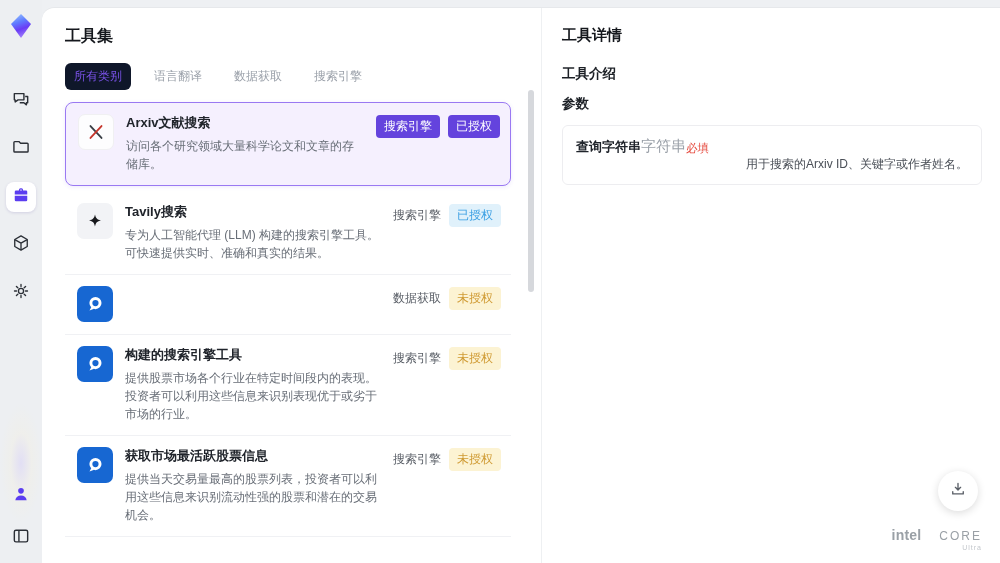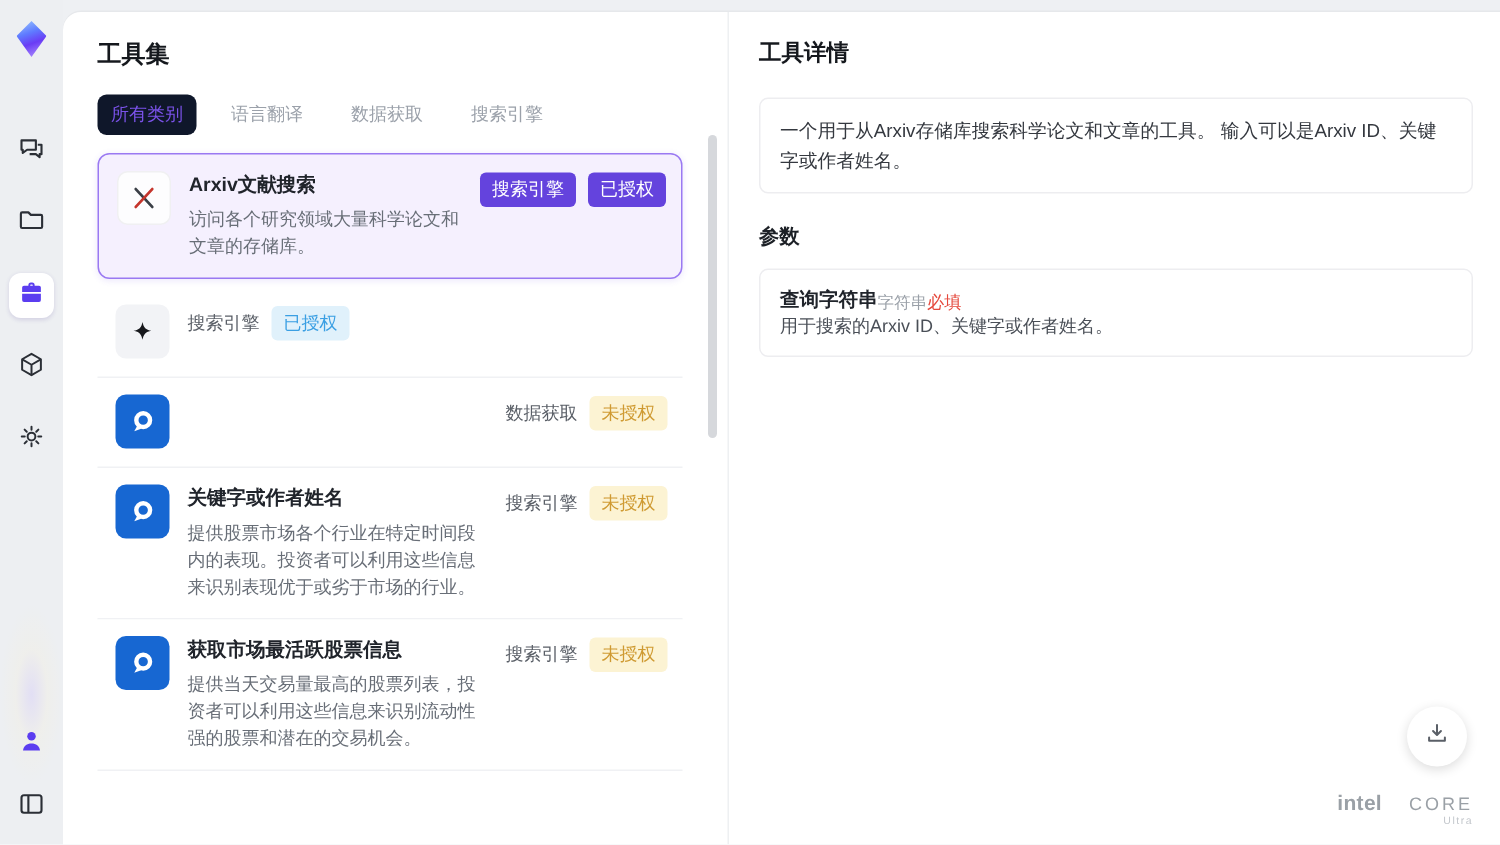--- a/index.html
+++ b/index.html
@@ -44,21 +44,21 @@
   
   .sheet {
     flex:1; margin-top:8px; background:#ffffff;
     border-radius:12px 0 0 0;
     display:flex; overflow:hidden;
     box-shadow: 0 -1px 0 rgba(0,0,0,.03);
   }
 
   
   .list-panel {
-    width:444px; flex:none; position:relative;
+    width:500px; flex:none; position:relative;
     padding:18px 16px 0 23px;
     border-right:1px solid #eef0f2;
   }
   .panel-title { font-size:16px; font-weight:bold; color:#15181d; margin-bottom:16px; }
   .tabs { display:flex; align-items:center; gap:14px; margin-bottom:12px; }
   .tab { font-size:12px; color:#9ba1aa; padding:5px 9px; border-radius:6px; cursor:pointer; white-space:nowrap; }
   .tab.active { background:#0f172a; color:#7a52e8; }
 
   .tool-list { padding-right:14px; }
   .tool-item {
@@ -99,23 +99,23 @@
   .details-panel { flex:1; padding:18px 18px 0 20px; position:relative; }
   .details-title { font-size:15px; font-weight:bold; color:#15181d; margin-bottom:20px; }
   .section-heading { font-size:13.5px; font-weight:bold; color:#1c2026; margin-bottom:12px; }
   .card {
     border:1px solid #ededf0; border-radius:6px;
     padding:11px 13px; margin-bottom:20px; background:#fff;
   }
   .intro-text { font-size:12.5px; color:#34383f; line-height:1.6; }
   .param-head { display:flex; align-items:flex-end; gap:0; margin-bottom:0; }
   .param-name { font-size:13px; font-weight:bold; color:#20242b; }
-  .param-type { font-size:11px; color:#9aa0a8; }
+  .param-type { font-size:15px; color:#9aa0a8; }
   .param-required { font-size:11.5px; color:#e5483c; }
-  .param-desc { font-size:12px; color:#4a4f57; }
+  .param-desc { font-size:12px; color:#4a4f57;text-align:right; }
 
   
   .fab {
     position:absolute; right:22px; bottom:52px; width:40px; height:40px;
     background:#ffffff; border-radius:50%;
     box-shadow:0 2px 8px rgba(0,0,0,.14);
     display:flex; align-items:center; justify-content:center; cursor:pointer;
   }
   .fab svg { width:18px; height:18px; }
   .intel-mark {
@@ -228,20 +228,24 @@
             <span class="pill solid">已授权</span>
           </div>
         </div>
 
         <div class="tool-item">
           <div class="tool-icon ic-tavily">
             <svg viewBox="0 0 24 24" fill="#17181c">
               <path d="M12 3.5c.9 4.2 2.3 5.6 6.5 6.5-4.2.9-5.6 2.3-6.5 6.5-.9-4.2-2.3-5.6-6.5-6.5 4.2-.9 5.6-2.3 6.5-6.5z" transform="translate(0 1.5)"></path>
             </svg>
           </div>
+          <div class="tool-main">
+            <div class="tool-name">Tavily搜索</div>
+            <div class="tool-desc">专为人工智能代理 (LLM) 构建的搜索引擎工具。可快速提供实时、准确和真实的结果。</div>
+          </div>
           <div class="tool-side">
             <span class="cat-label">搜索引擎</span>
             <span class="pill auth">已授权</span>
           </div>
         </div>
 
         <div class="tool-item">
           <div class="tool-icon ic-news">
             <svg viewBox="0 0 24 24" fill="none">
               <circle cx="12.5" cy="11" r="5" stroke="#ffffff" stroke-width="3.2"></circle>
@@ -257,21 +261,21 @@
         </div>
 
         <div class="tool-item">
           <div class="tool-icon ic-news">
             <svg viewBox="0 0 24 24" fill="none">
               <circle cx="12.5" cy="11" r="5" stroke="#ffffff" stroke-width="3.2"></circle>
               <path d="M8.5 14.5L6 19l5-1.8z" fill="#ffffff"></path>
             </svg>
           </div>
           <div class="tool-main">
-            <div class="tool-name">关键字或作者姓名</div>
+            <div class="tool-name">构建的搜索引擎工具</div>
             <div class="tool-desc">提供股票市场各个行业在特定时间段内的表现。投资者可以利用这些信息来识别表现优于或劣于市场的行业。</div>
           </div>
           <div class="tool-side">
             <span class="cat-label">搜索引擎</span>
             <span class="pill unauth">未授权</span>
           </div>
         </div>
 
         <div class="tool-item">
           <div class="tool-icon ic-news">
@@ -291,23 +295,21 @@
         </div>
 
       </div>
 
       <div class="scroll-thumb"></div>
     </div>
 
     <div class="details-panel">
       <div class="details-title">工具详情</div>
 
-      <div class="card">
-        <div class="intro-text">一个用于从Arxiv存储库搜索科学论文和文章的工具。 输入可以是Arxiv ID、关键字或作者姓名。</div>
-      </div>
+      <div class="section-heading">工具介绍</div>
 
       <div class="section-heading">参数</div>
       <div class="card">
         <div class="param-head">
           <span class="param-name">查询字符串</span>
           <span class="param-type">字符串</span>
           <span class="param-required">必填</span>
         </div>
         <div class="param-desc">用于搜索的Arxiv ID、关键字或作者姓名。</div>
       </div>

